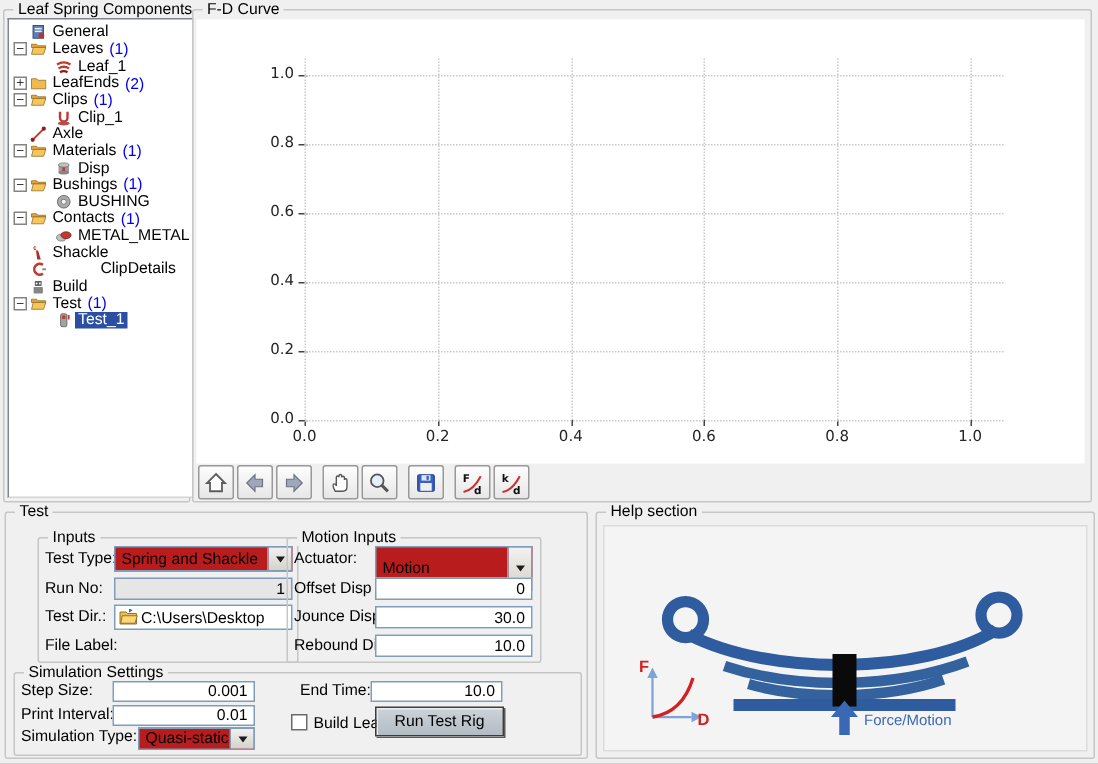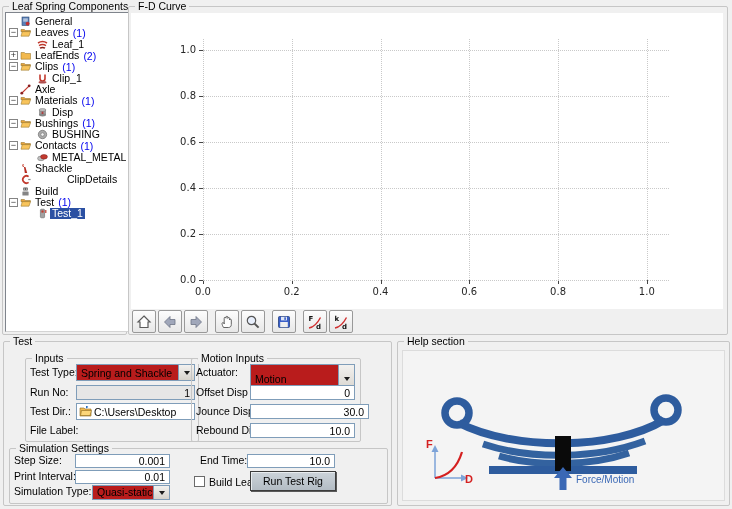--- a/index.html
+++ b/index.html
@@ -378,21 +378,21 @@
       <span class="flabel" style="left:4px;top:5px;">Actuator:</span>
       <div class="combo" style="left:58px;top:5px;width:105px;height:30px;">
         <span class="cval">Motion</span>
         <span class="carrow">
             <i></i>
           </span>
       </div>
       <span class="flabel" style="left:4px;top:25px;">Offset Disp :</span>
       <input class="txt num" style="left: 58px; top: 26px; width: 105px; height: 15px;" value="0">
       <span class="flabel" style="left:4px;top:44px;">Jounce Disp :</span>
-      <input class="txt num" style="left: 58px; top: 45px; width: 119px; height: 15px;" value="30.0">
+      <input class="txt num" style="left: 58px; top: 45px; width: 105px; height: 15px;" value="30.0">
       <span class="flabel" style="left:4px;top:63px;">Rebound Disp :</span>
       <input class="txt num" style="left: 58px; top: 64px; width: 105px; height: 15px;" value="10.0">
     </div>
 
     <div class="grp" style="left:5px;top:106px;width:377px;height:54px;">
       <span class="gl">Simulation Settings</span>
       <span class="flabel" style="left:4px;top:4px;line-height:14px;">Step Size:</span>
       <input class="txt num" style="left: 65px; top: 5px; width: 95px; height: 14px;" value="0.001">
       <span class="flabel" style="left:4px;top:20px;line-height:14px;">Print Interval:</span>
       <input class="txt num" style="left: 65px; top: 21px; width: 95px; height: 14px;" value="0.01">

